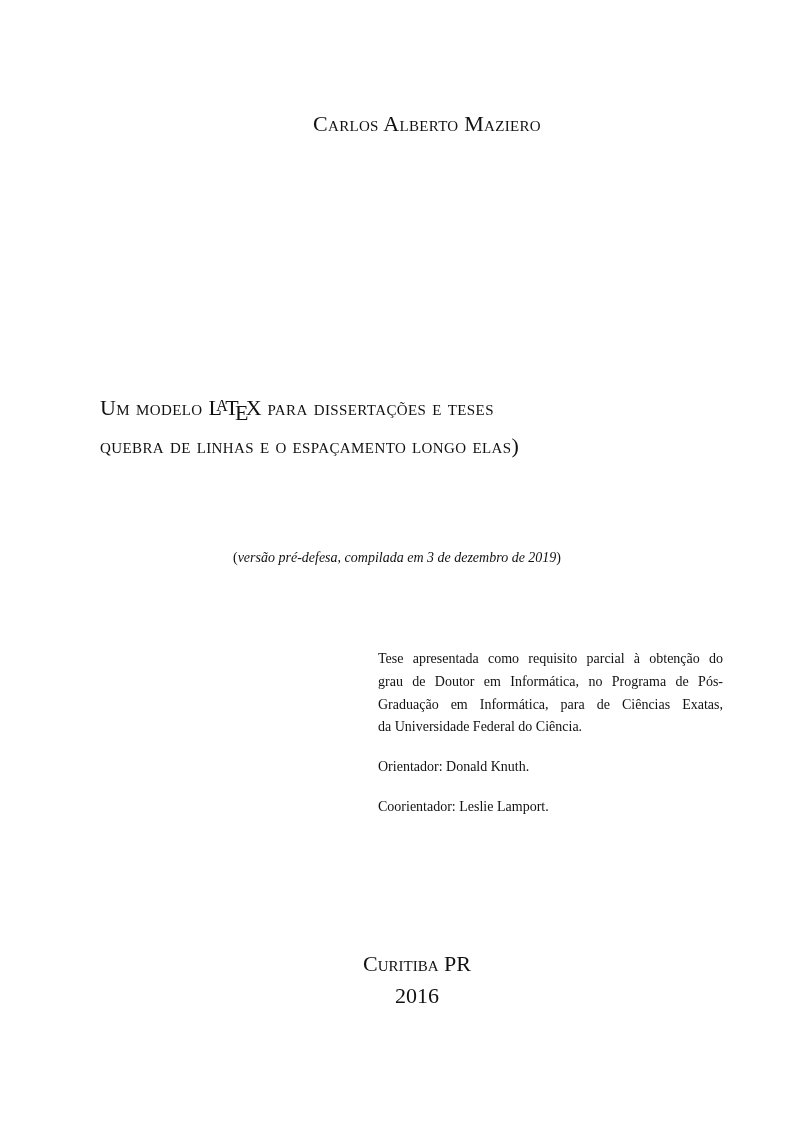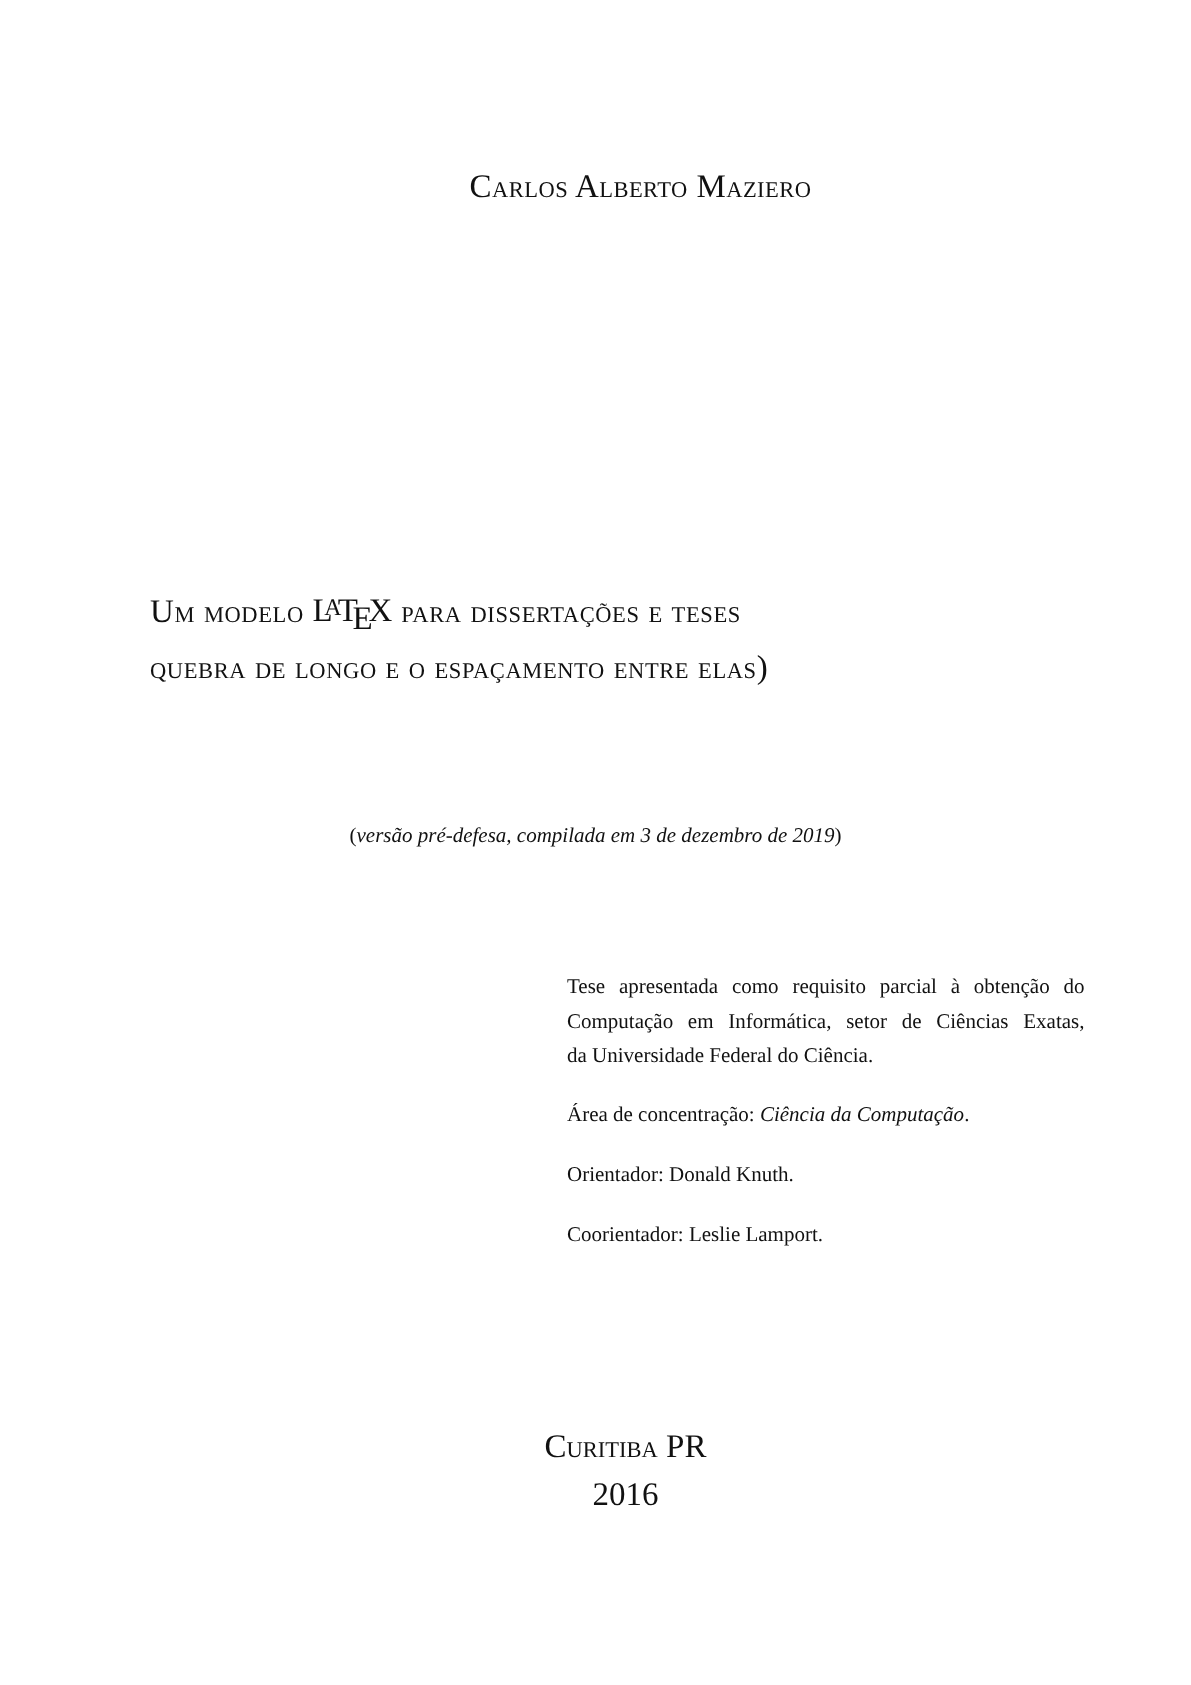--- a/index.html
+++ b/index.html
@@ -120,32 +120,32 @@
 </style>
 </head>
 <body>
 
 <div class="page">
 
   <div class="author">Carlos Alberto Maziero</div>
 
   <div class="title-block">
     <span class="title-line"><span>Um modelo </span><span class="latex"><span>L</span><span class="la-a">A</span><span>T</span><span class="te-e">E</span><span>X</span></span><span> para dissertações e teses</span></span>
-    <span class="title-line">quebra de longo e o espaçamento entre elas)</span>
+    <span class="title-line">quebra de linhas e o espaçamento longo elas)</span>
   </div>
 
   <div class="version"><span>(</span><i>versão pré-defesa, compilada em 3 de dezembro de 2019</i><span>)</span></div>
 
   <div class="abstract">
     <p>
       <span class="desc-line">Tese apresentada como requisito parcial à obtenção do</span>
-      <span class="desc-line">Computação em Informática, setor de Ciências Exatas,</span>
+      <span class="desc-line">grau de Doutor em Informática, no Programa de Pós-</span>
+      <span class="desc-line">Graduação em Informática, para de Ciências Exatas,</span>
       <span class="desc-line last">da Universidade Federal do Ciência.</span>
     </p>
-    <p class="gap"><span>Área de concentração: </span><span class="italic">Ciência da Computação</span><span>.</span></p>
     <p class="gap"><span>Orientador: </span><span>Donald Knuth.</span></p>
     <p class="gap"><span>Coorientador: </span><span>Leslie Lamport.</span></p>
   </div>
 
   <div class="place">Curitiba PR</div>
   <div class="year">2016</div>
 
 </div>
 
 </body></html>

